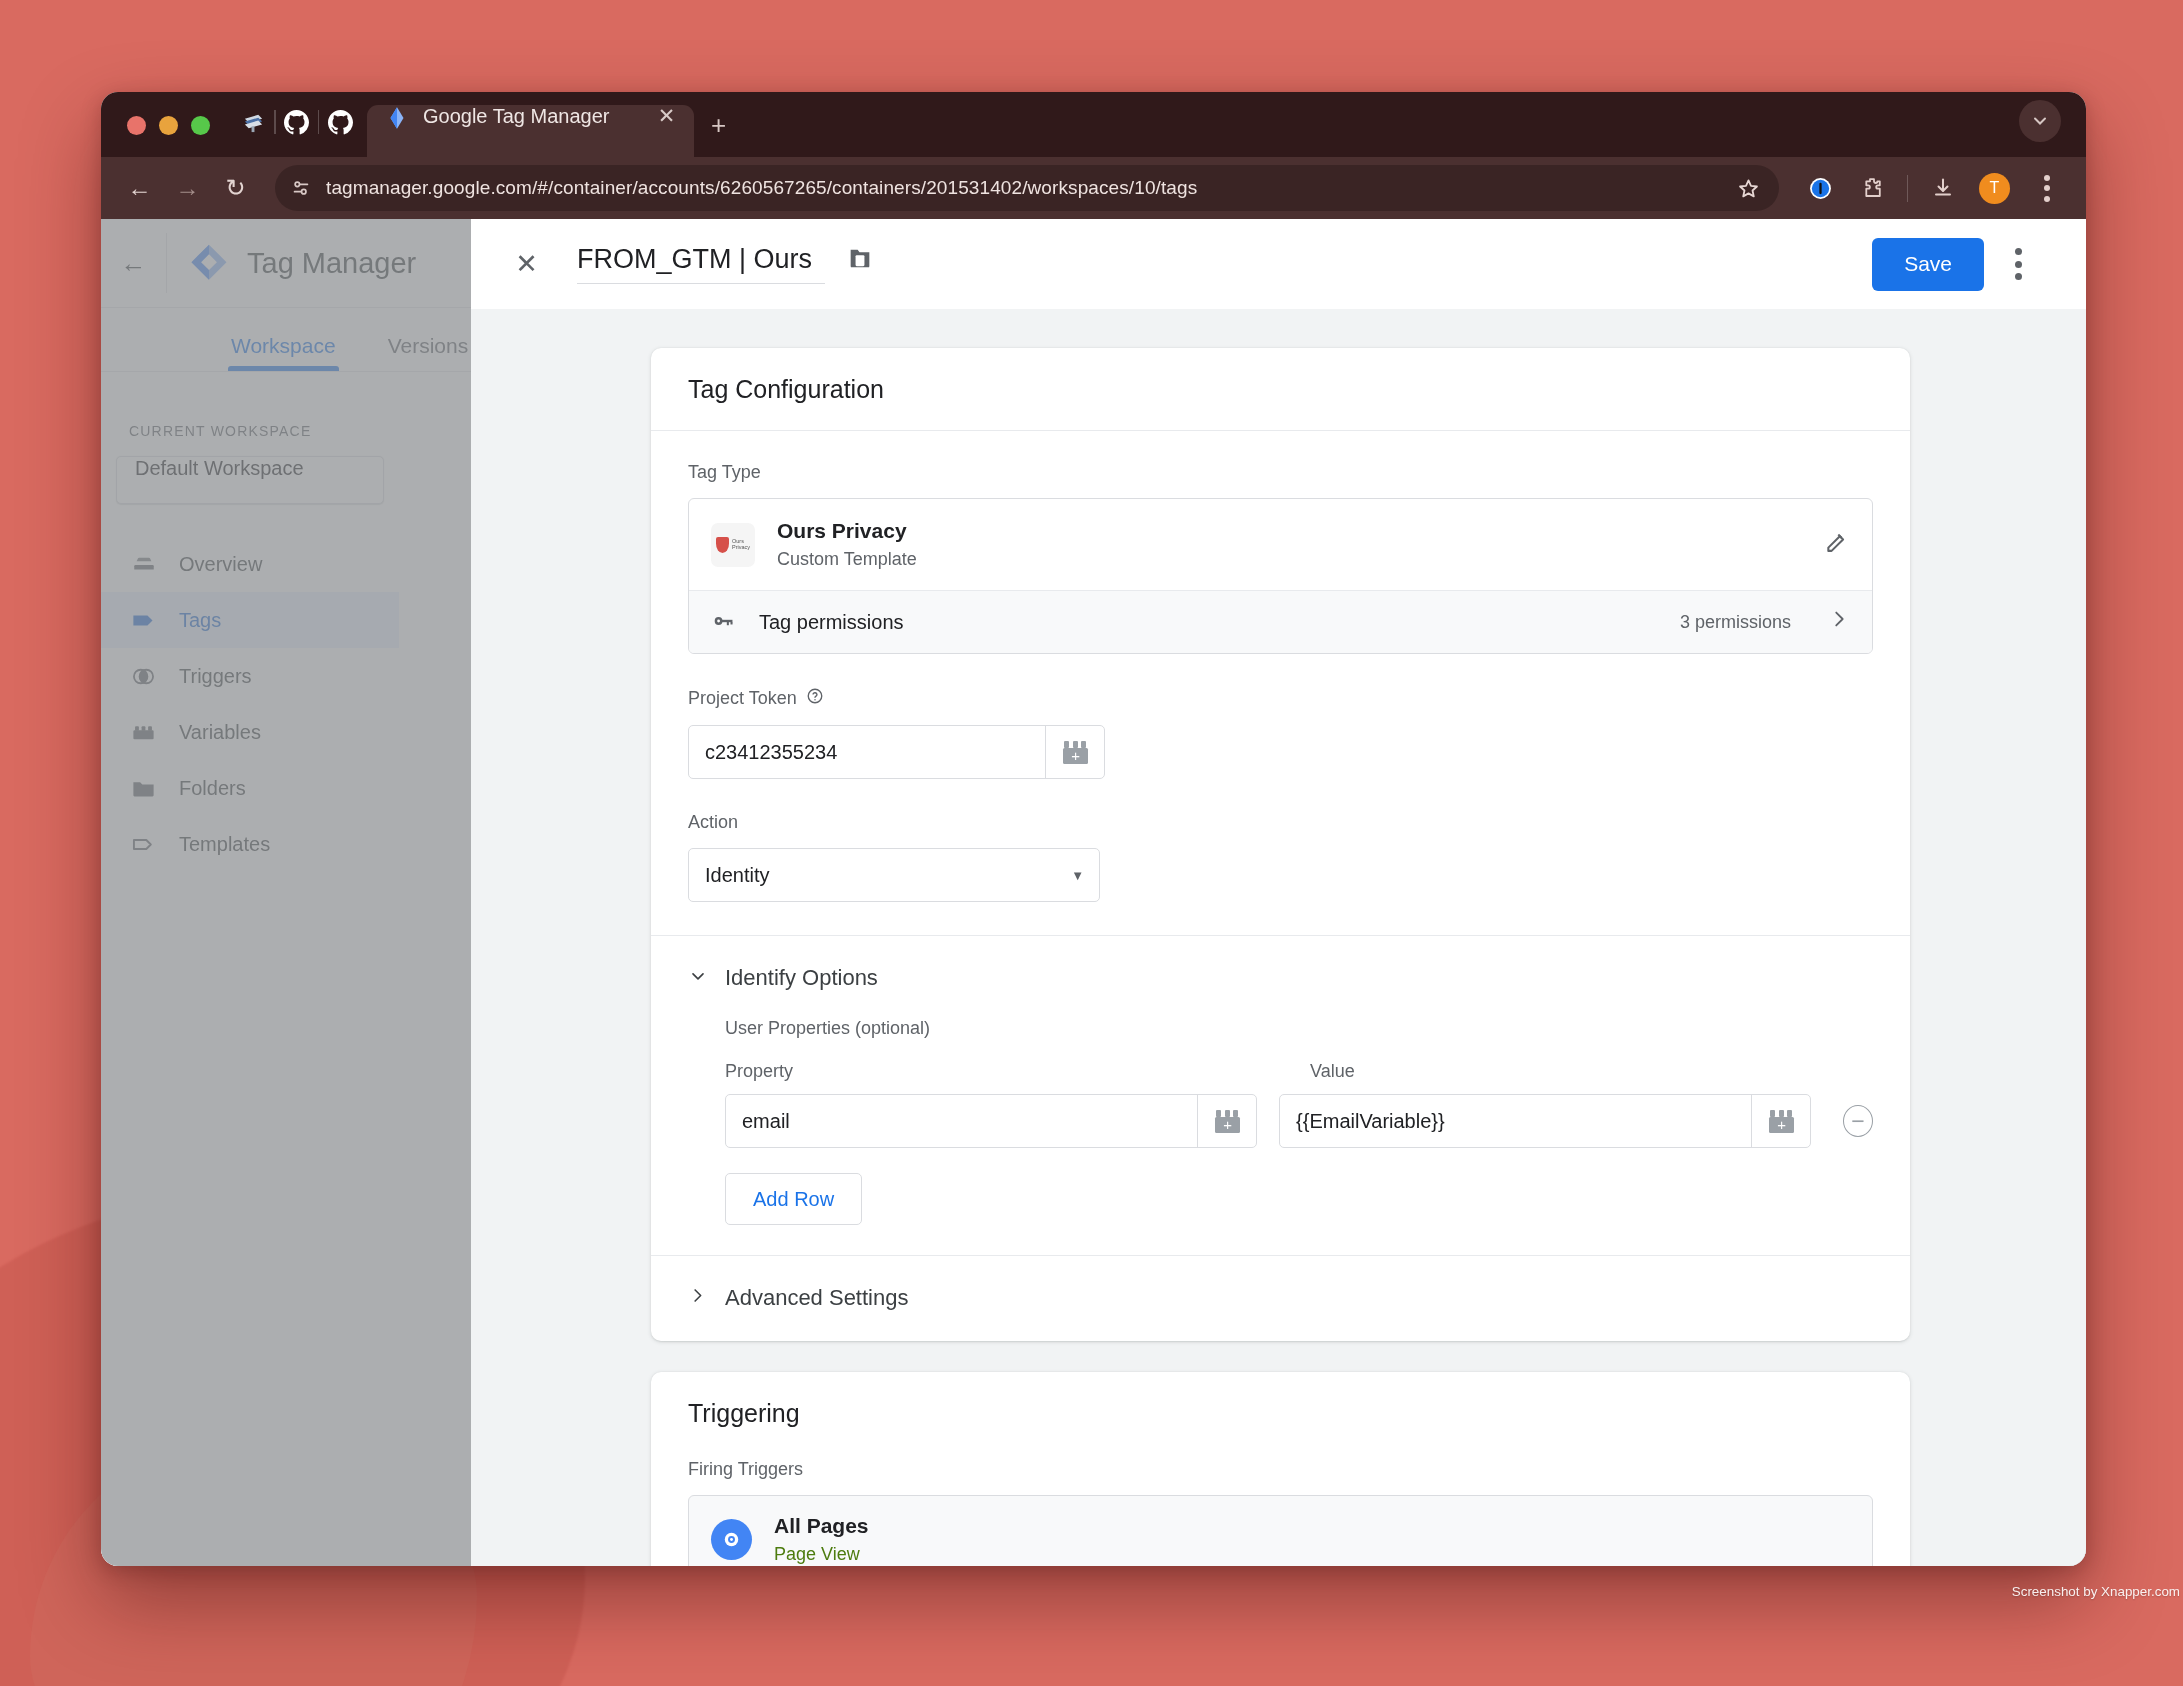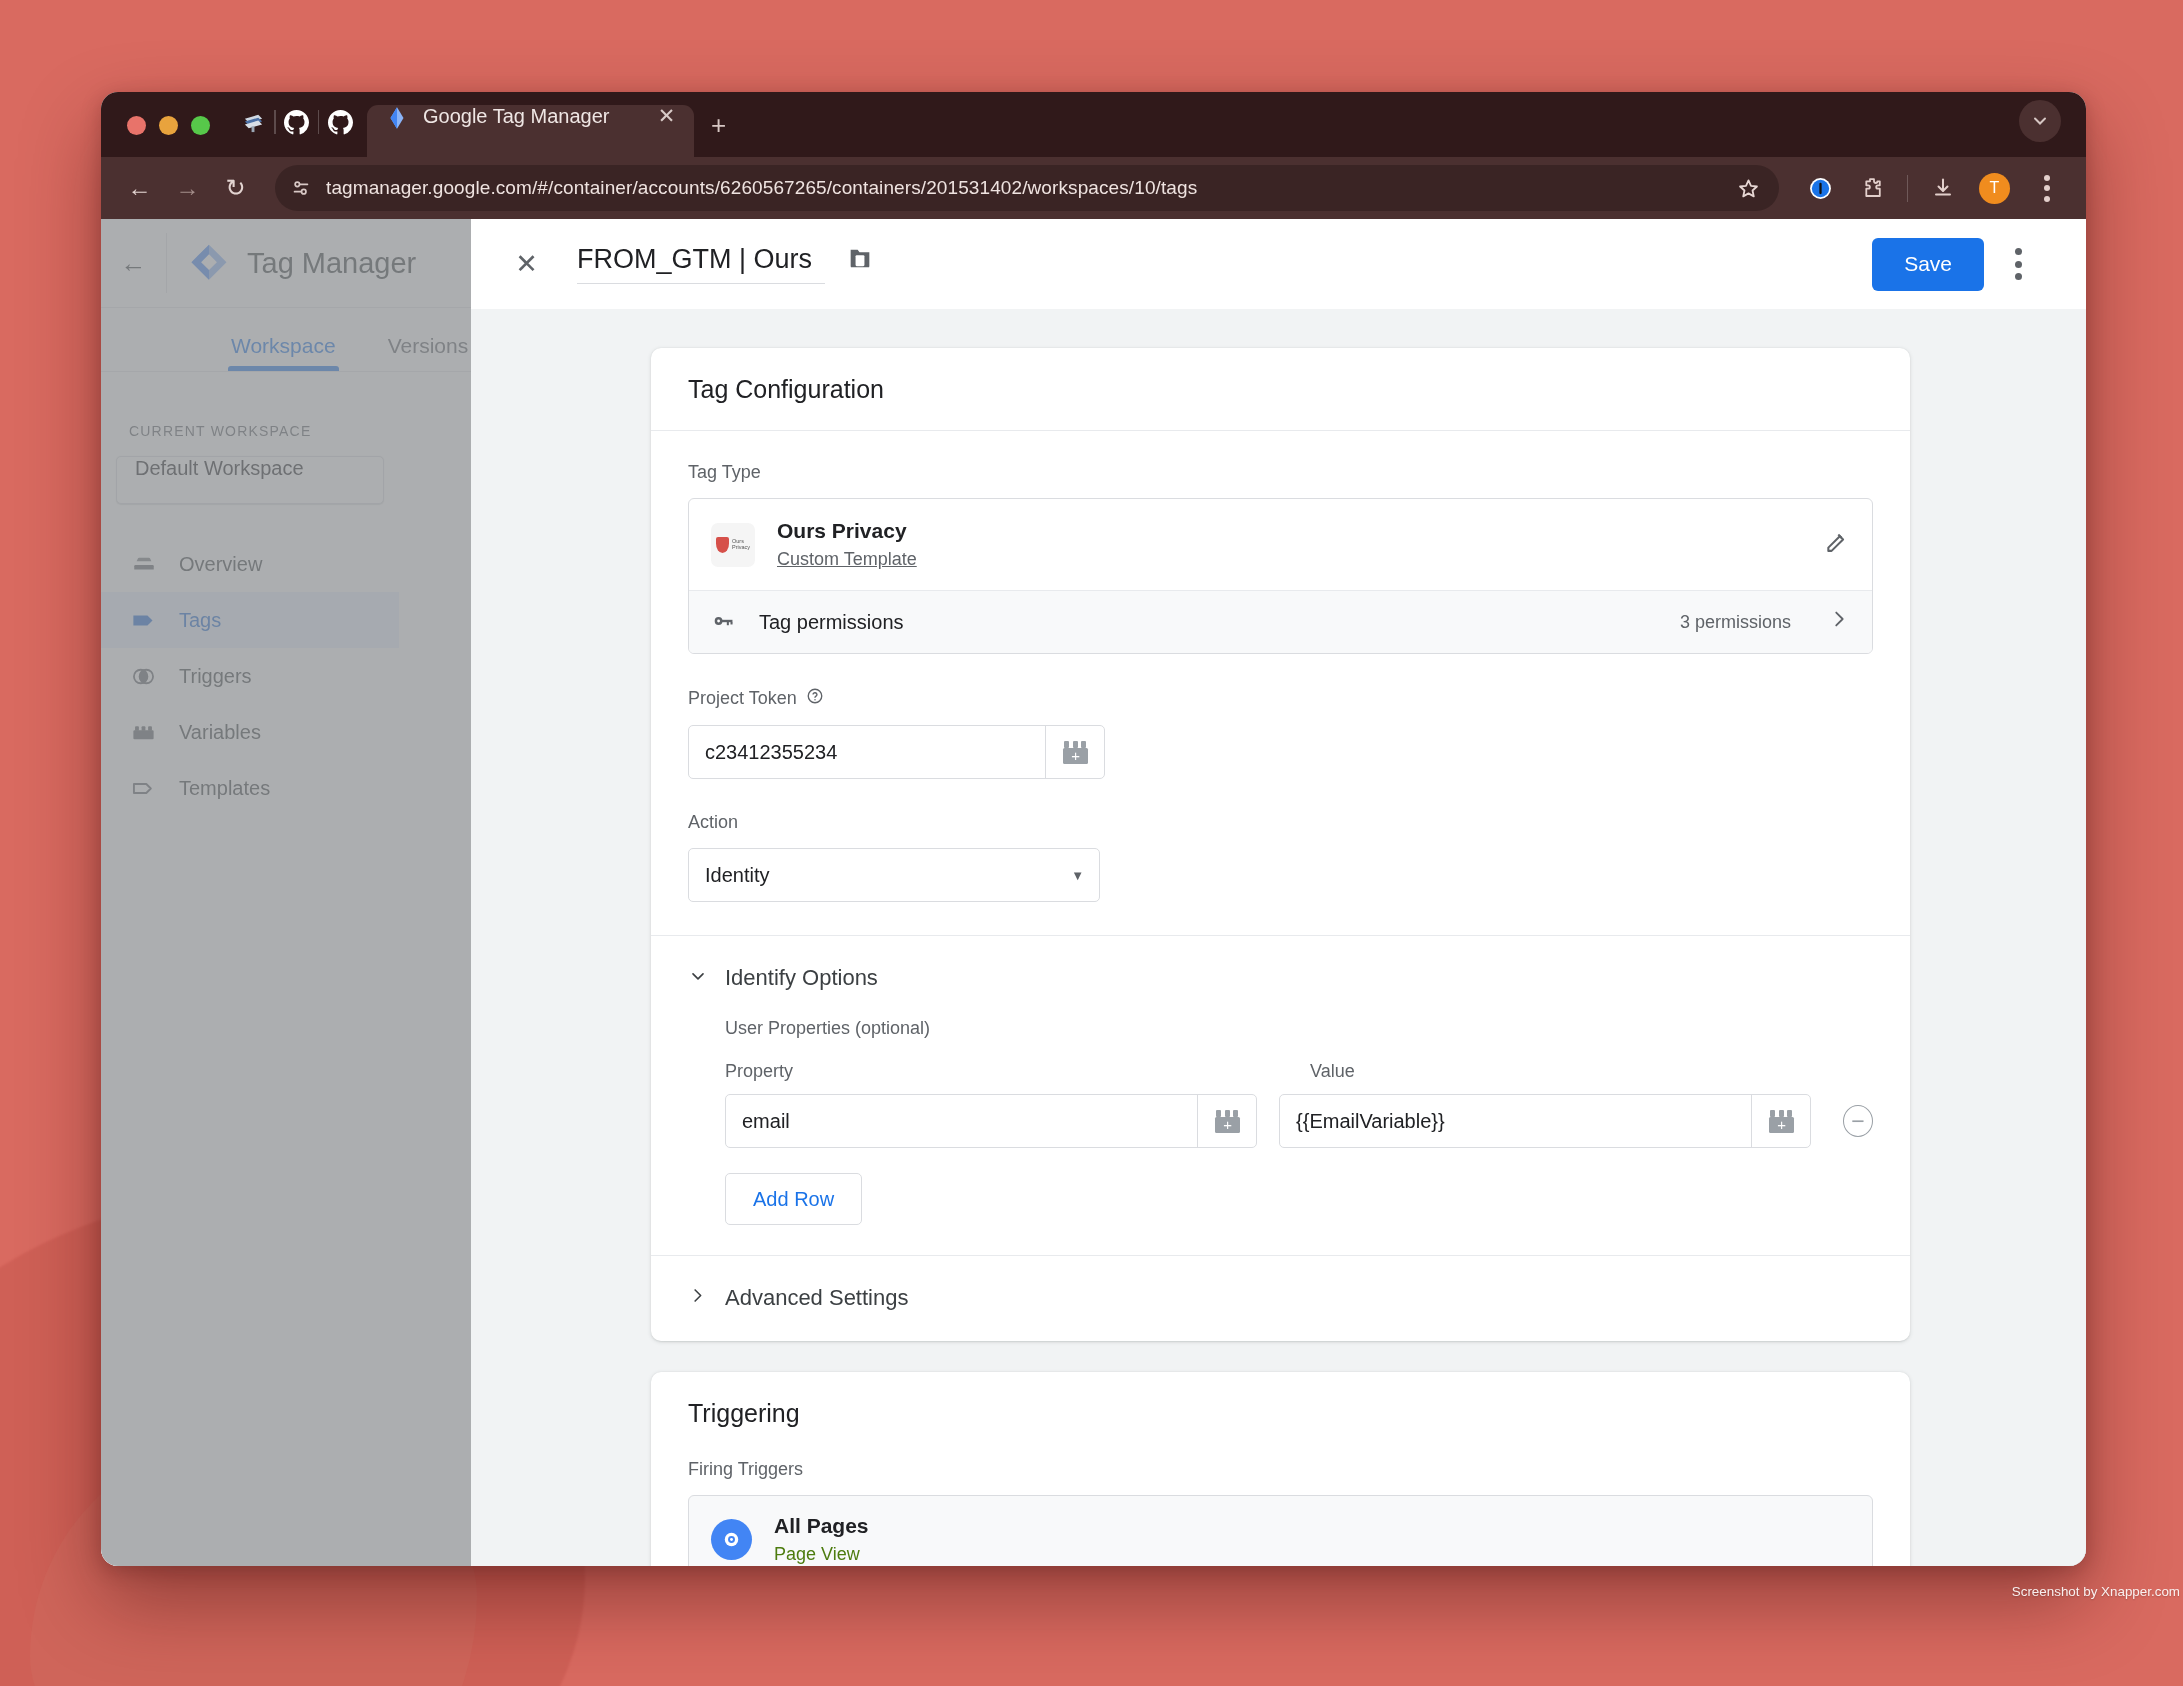--- a/index.html
+++ b/index.html
@@ -223,21 +223,21 @@
   .type-row { display: flex; align-items: center; padding: 20px 22px; gap: 22px; }
   .tpl-icon {
     width: 44px; height: 44px; border-radius: 7px; background: #f5f5f5;
     display: flex; align-items: center; justify-content: center; gap: 3px;
     flex: none;
   }
   .shield { width: 13px; height: 16px; background: #d6504a; border-radius: 2px 2px 50% 50% / 2px 2px 60% 60%; }
   .tpl-mini { font-size: 5.5px; color: #555; line-height: 1.05; }
   .type-names { flex: 1; }
   .type-name { font-size: 21px; color: #202124; font-weight: bold; margin-bottom: 6px; }
-  .type-sub { font-size: 18px; color: #5f6368; text-decoration: underline; }
+  .type-sub { font-size: 18px; color: #5f6368; }
   .pencil { color: #5f6368; font-size: 22px; }
   .perm-row {
     display: flex; align-items: center; gap: 22px;
     padding: 17px 22px; background: #f8f9fa; border-top: 0.5px solid #e8eaed;
   }
   .perm-label { flex: 1; font-size: 20px; color: #202124; }
   .perm-count { font-size: 18px; color: #5f6368; }
   .chev { font-size: 22px; color: #5f6368; margin-left: 15px; }
 
   .spacer-40 { height: 33px; }
@@ -484,20 +484,28 @@
                     <rect x="3" y="10" width="18" height="8" rx="1"></rect>
                     <rect x="4.5" y="6.5" width="3.4" height="4" rx=".8"></rect>
                     <rect x="10.3" y="6.5" width="3.4" height="4" rx=".8"></rect>
                     <rect x="16.1" y="6.5" width="3.4" height="4" rx=".8"></rect>
                   </svg>
               </span>
               <span>Variables</span>
             </div>
             <div class="side-item">
               <span class="side-ico">
+                <svg width="27" height="27" viewBox="0 0 24 24" fill="#5f6368">
+                    <path d="M3 6.5h6l2 2h10v9.5a1 1 0 0 1-1 1H4a1 1 0 0 1-1-1Z"></path>
+                  </svg>
+              </span>
+              <span>Folders</span>
+            </div>
+            <div class="side-item">
+              <span class="side-ico">
                 <svg width="27" height="27" viewBox="0 0 24 24" fill="none" stroke="#5f6368" stroke-width="1.7" stroke-linejoin="round">
                     <path d="M3.5 8h11l4 4-4 4h-11Z"></path>
                   </svg>
               </span>
               <span>Templates</span>
             </div>
           </div>
         </div>
         <div class="gtm-main"></div>
       </div>

